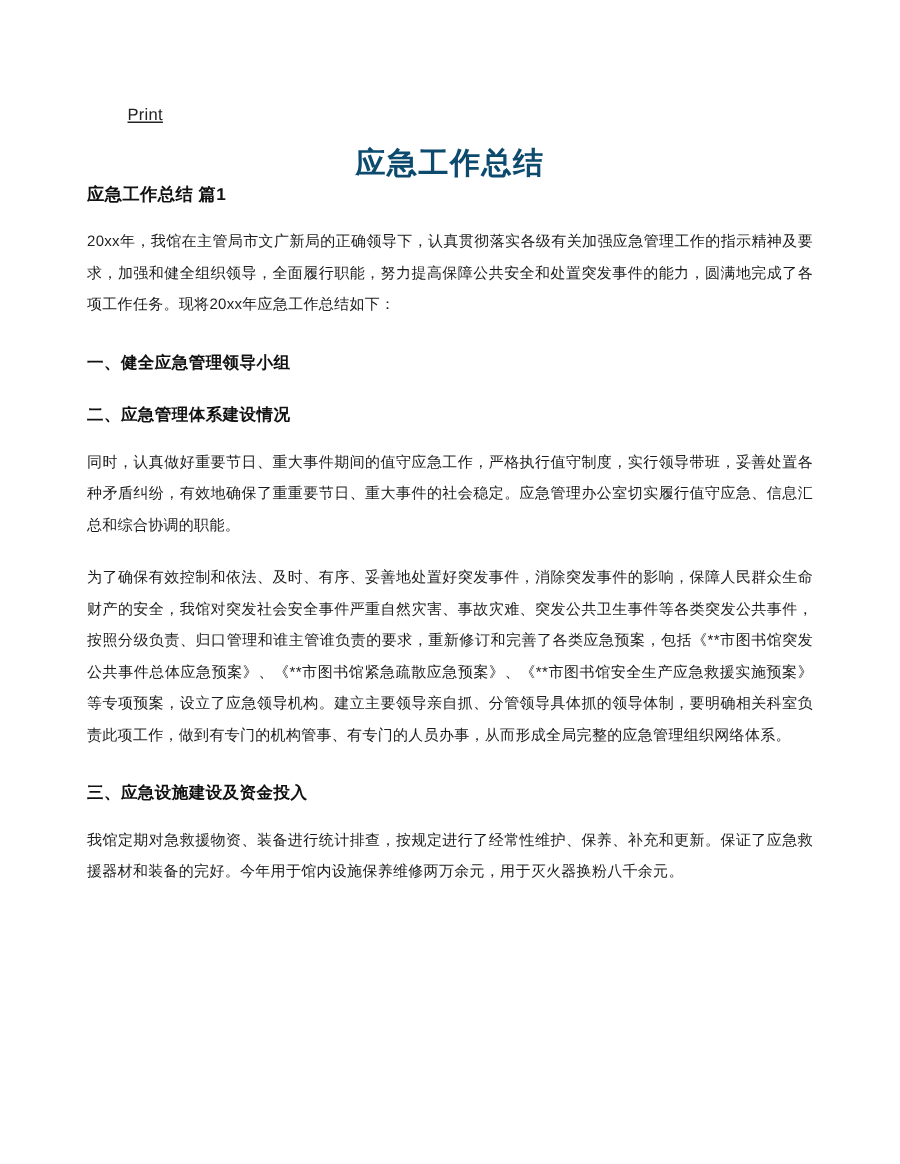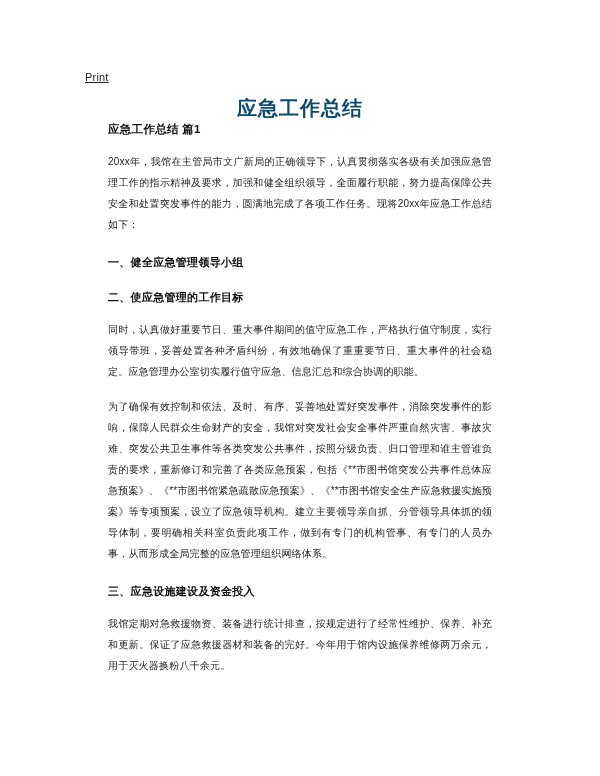--- a/index.html
+++ b/index.html
@@ -12,21 +12,21 @@
     height: 776px;
     font-family: "Liberation Sans", "DejaVu Sans", sans-serif;
     color: #1a1a1a;
     overflow: hidden;
   }
   .page {
     position: relative;
     width: 600px;
     height: 776px;
     box-sizing: border-box;
-    padding: 0 108px;
+    padding: 0 58px;
   }
   .print-link {
     position: absolute;
     top: 70px;
     left: 85px;
     font-size: 11px;
     color: #222;
     line-height: 14px;
     letter-spacing: 0.2px;
   }
@@ -82,21 +82,21 @@
 
   <a class="print-link" href="#">Print</a>
 
   <h1 class="doc-title">应急工作总结</h1>
 
 
   <div class="body-block">
     <p class="section-head">应急工作总结 篇1</p>
     <p class="para">20xx年，我馆在主管局市文广新局的正确领导下，认真贯彻落实各级有关加强应急管理工作的指示精神及要求，加强和健全组织领导，全面履行职能，努力提高保障公共安全和处置突发事件的能力，圆满地完成了各项工作任务。现将20xx年应急工作总结如下：</p>
     <p class="sub-head">一、健全应急管理领导小组</p>
-    <p class="sub-head">二、使应急管理的工作目标</p>
+    <p class="sub-head">二、应急管理体系建设情况</p>
     <p class="para">同时，认真做好重要节日、重大事件期间的值守应急工作，严格执行值守制度，实行领导带班，妥善处置各种矛盾纠纷，有效地确保了重重要节日、重大事件的社会稳定。应急管理办公室切实履行值守应急、信息汇总和综合协调的职能。</p>
     <p class="para">为了确保有效控制和依法、及时、有序、妥善地处置好突发事件，消除突发事件的影响，保障人民群众生命财产的安全，我馆对突发社会安全事件严重自然灾害、事故灾难、突发公共卫生事件等各类突发公共事件，按照分级负责、归口管理和谁主管谁负责的要求，重新修订和完善了各类应急预案，包括《**市图书馆突发公共事件总体应急预案》、《**市图书馆紧急疏散应急预案》、《**市图书馆安全生产应急救援实施预案》等专项预案，设立了应急领导机构。建立主要领导亲自抓、分管领导具体抓的领导体制，要明确相关科室负责此项工作，做到有专门的机构管事、有专门的人员办事，从而形成全局完整的应急管理组织网络体系。</p>
     <p class="sub-head">三、应急设施建设及资金投入</p>
     <p class="para">我馆定期对急救援物资、装备进行统计排查，按规定进行了经常性维护、保养、补充和更新。保证了应急救援器材和装备的完好。今年用于馆内设施保养维修两万余元，用于灭火器换粉八千余元。</p>
 
   </div>
 
 </div>
 
 </body></html>

